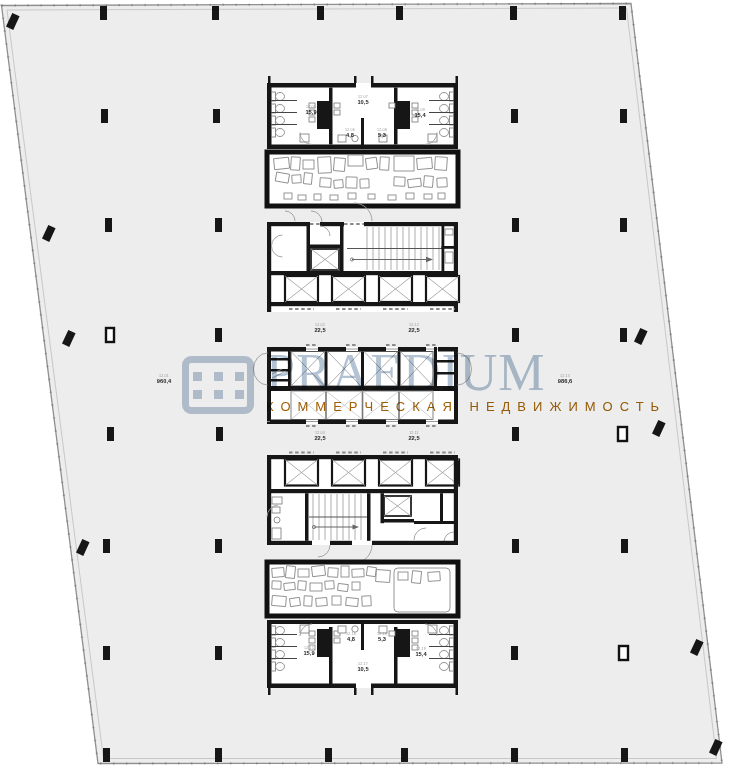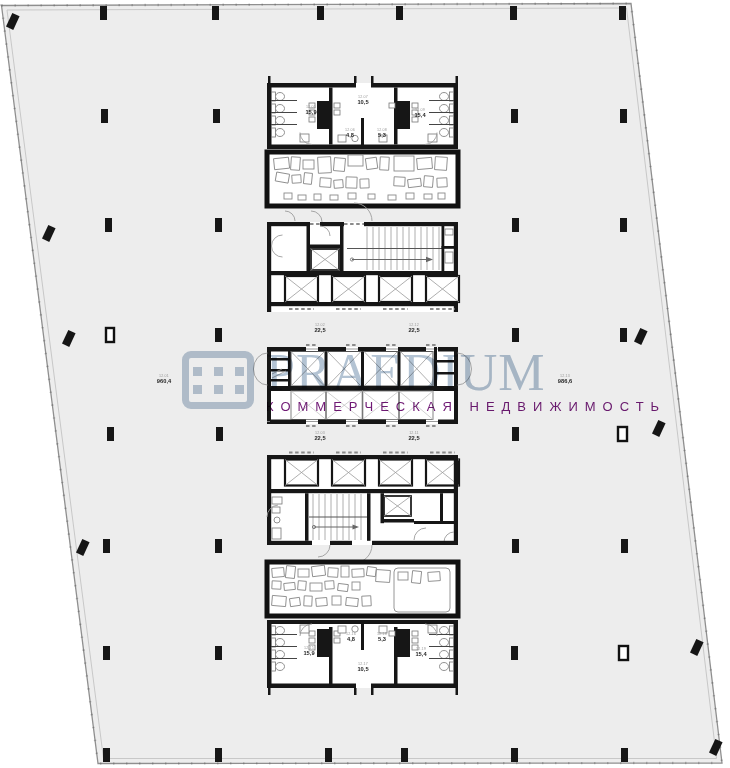--- a/index.html
+++ b/index.html
@@ -18,30 +18,30 @@
   .xlight{stroke:#bdbdbd;stroke-width:.7;}
   .doordash{stroke:#8a8a8a;stroke-width:2;stroke-dasharray:3.5 2.6;fill:none;}
 
   
   .alabel{position:absolute;text-align:center;transform:translate(-50%,-50%) scale(.52);
           line-height:1.2;white-space:nowrap;z-index:30;}
   .alabel .code{font-size:7px;color:#9a9a9a;letter-spacing:.3px;}
   .alabel .val{font-size:11px;font-weight:700;color:#262626;}
 
   
-  .watermark{position:absolute;left:182px;top:351px;display:flex;align-items:flex-start;
+  .watermark{position:absolute;left:182px;top:351px;display:flex;align-items:flex-end;
              mix-blend-mode:multiply;z-index:20;}
   .wm-icon{width:58px;height:44px;border:7px solid #bcc9d7;border-radius:9px;
            display:grid;grid-template-columns:repeat(3,9px);grid-template-rows:repeat(2,9px);
            gap:9px 12px;place-content:center;}
   .wm-icon span{background:#bcc9d7;display:block;}
   .wm-text{margin-left:12px;}
   .wm-brand{font-family:"Liberation Serif",serif;font-size:52px;line-height:44px;
             color:#b3c3d3;letter-spacing:1px;}
-  .wm-tagline{margin-top:4px;font-size:13px;letter-spacing:7px;color:#701a75;}
+  .wm-tagline{margin-top:4px;font-size:13px;letter-spacing:7px;color:#a16207;}
 </style>
 </head>
 <body>
 
 <div class="stage">
 
 <svg width="730" height="768" viewBox="0 0 730 768">
 
   <g>
     <polygon points="1.5,5.5 631,3.5 722,763 98,763.5" fill="#ededed" stroke="#8f8f8f" stroke-width="1.3"></polygon>

